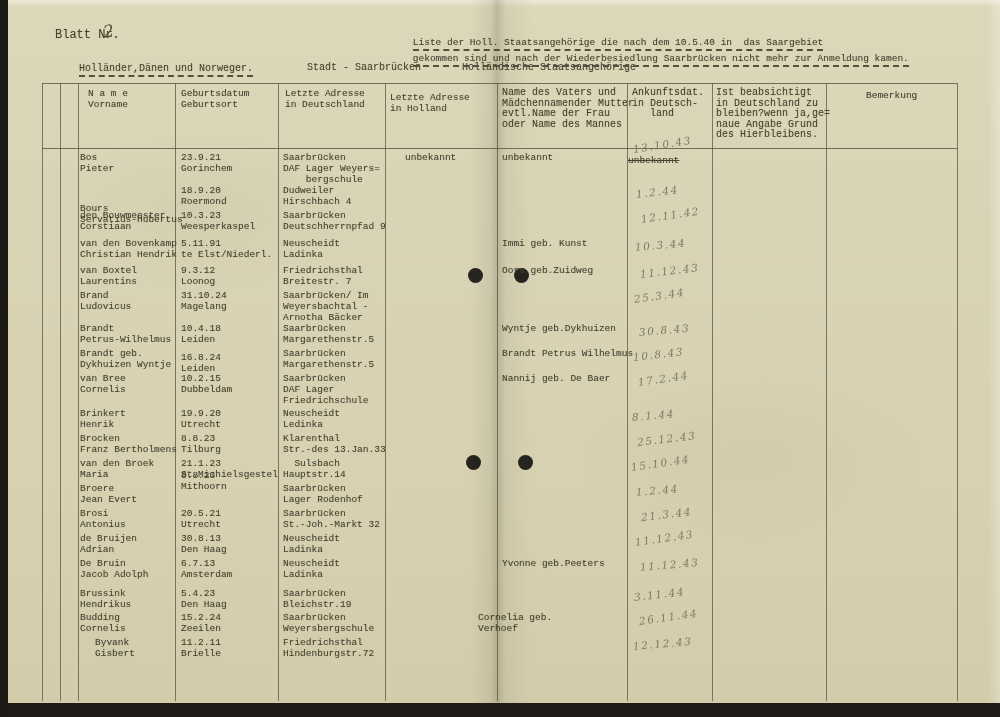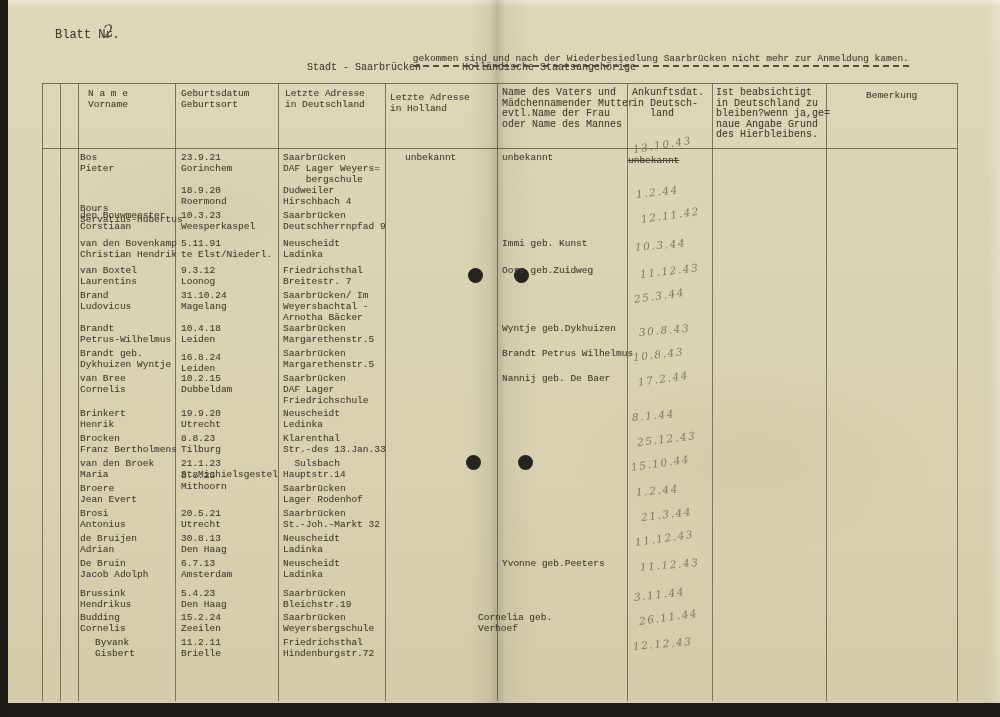--- a/index.html
+++ b/index.html
@@ -31,24 +31,30 @@
         background:linear-gradient(90deg,transparent,rgba(255,255,250,0.25));}
 </style>
 </head>
 <body>
 
 <div id="stage">
   <div id="paper"></div>
 
   <div class="typed" style="left:55px;top:30px;font-size:12px;">Blatt Nr.</div>
   <div class="hand-big" style="left:103px;top:21px;">2</div>
+  <div class="typed" style="left:55px;top:52px;font-size:10px;">
+    <span class="dashed-u">Holländer,Dänen und Norweger.</span>
+  </div>
 
   <div class="typed" style="left:307px;top:62px;font-size:10px;">Stadt - Saarbrücken</div>
   <div class="typed" style="left:462px;top:62px;font-size:10px;">Holländische Staatsangehörige</div>
 
+  <div class="typed" style="left:390px;top:26px;">
+    <span class="dashed-u">Liste der Holl. Staatsangehörige die nach dem 10.5.40 in  das Saargebiet</span>
+  </div>
   <div class="typed" style="left:390px;top:42px;">
     <span class="dashed-u">gekommen sind und nach der Wiederbesiedlung Saarbrücken nicht mehr zur Anmeldung kamen.</span>
   </div>
 
   <div class="typed" style="left:88px;top:88px;">N a m e
 Vorname</div>
   <div class="typed" style="left:181px;top:88px;">Geburtsdatum
 Geburtsort</div>
   <div class="typed" style="left:285px;top:88px;">Letzte Adresse
 in Deutschland</div>

